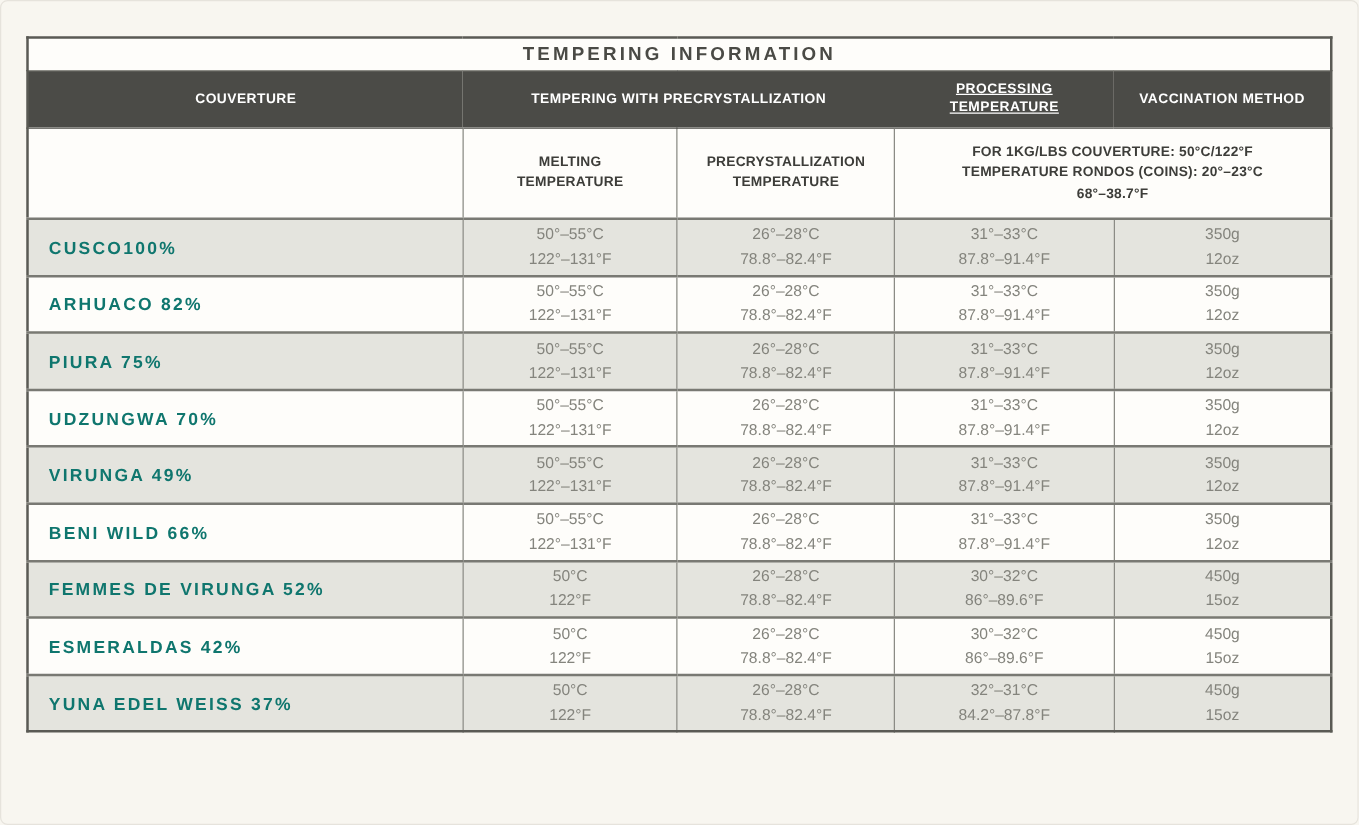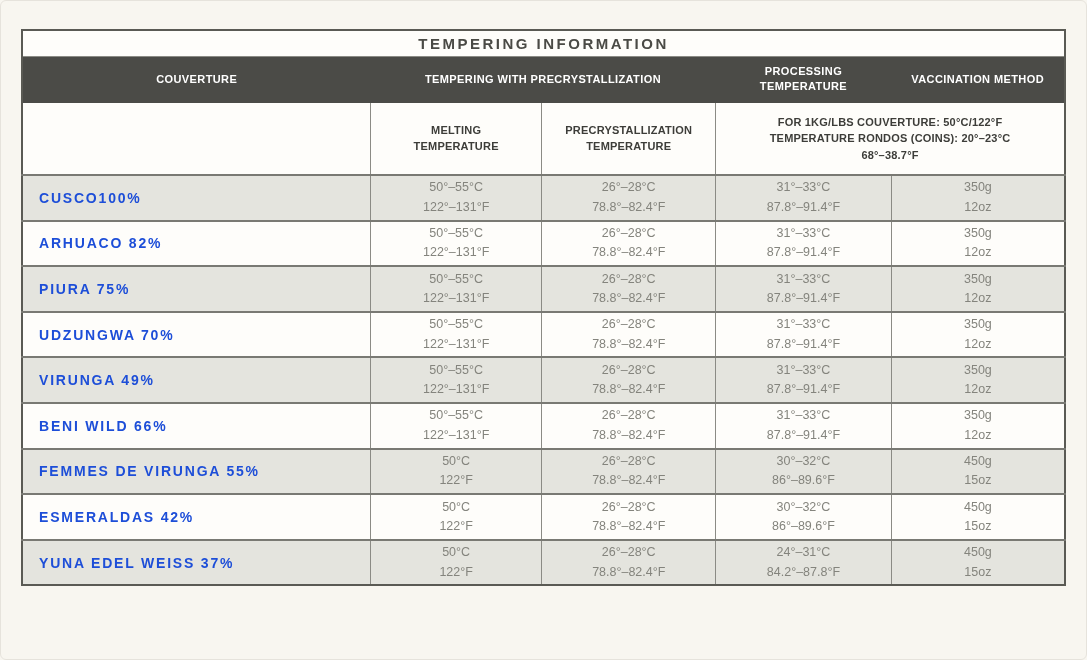--- a/index.html
+++ b/index.html
@@ -55,21 +55,21 @@
     border-right: none;
     color: #ffffff;
     height: 46px;
     text-align: center;
     vertical-align: middle;
     font-size: 11px;
     font-weight: bold;
     letter-spacing: 0.4px;
     line-height: 1.35;
   }
-  .dark-header th.narrow div { max-width: 110px; margin: 0 auto; }
+  .dark-header th.narrow div { max-width: 110px; margin: 0 auto; text-decoration: underline; }
 
   
   .sub-header th {
     background: #fefdfa;
     height: 73px;
     text-align: center;
     vertical-align: middle;
     font-size: 11px;
     font-weight: bold;
     color: #3d3d39;
@@ -82,21 +82,21 @@
 
   
   tbody tr { height: 45.6px; }
   tbody tr:nth-child(odd)  td { background: #e4e4de; }
   tbody tr:nth-child(even) td { background: #fefdfa; }
   td.name {
     padding-left: 16px;
     font-size: 14px;
     font-weight: bold;
     letter-spacing: 1.8px;
-    color: #1d4ed8;
+    color: #0f766e;
     vertical-align: middle;
   }
   td.val {
     text-align: center;
     vertical-align: middle;
     font-size: 12.5px;
     color: #84847d;
     line-height: 1.55;
   }
 </style>
@@ -249,21 +249,21 @@
           <td class="val">
               <div>31°–33°C</div>
               <div>87.8°–91.4°F</div>
             </td>
           <td class="val">
               <div>350g</div>
               <div>12oz</div>
             </td>
         </tr>
         <tr>
-          <td class="name">FEMMES DE VIRUNGA 55%</td>
+          <td class="name">FEMMES DE VIRUNGA 52%</td>
           <td class="val">
               <div>50°C</div>
               <div>122°F</div>
             </td>
           <td class="val">
               <div>26°–28°C</div>
               <div>78.8°–82.4°F</div>
             </td>
           <td class="val">
               <div>30°–32°C</div>
@@ -297,21 +297,21 @@
           <td class="name">YUNA EDEL WEISS 37%</td>
           <td class="val">
               <div>50°C</div>
               <div>122°F</div>
             </td>
           <td class="val">
               <div>26°–28°C</div>
               <div>78.8°–82.4°F</div>
             </td>
           <td class="val">
-              <div>24°–31°C</div>
+              <div>32°–31°C</div>
               <div>84.2°–87.8°F</div>
             </td>
           <td class="val">
               <div>450g</div>
               <div>15oz</div>
             </td>
         </tr>
       </tbody>
     </table>
   </div>

